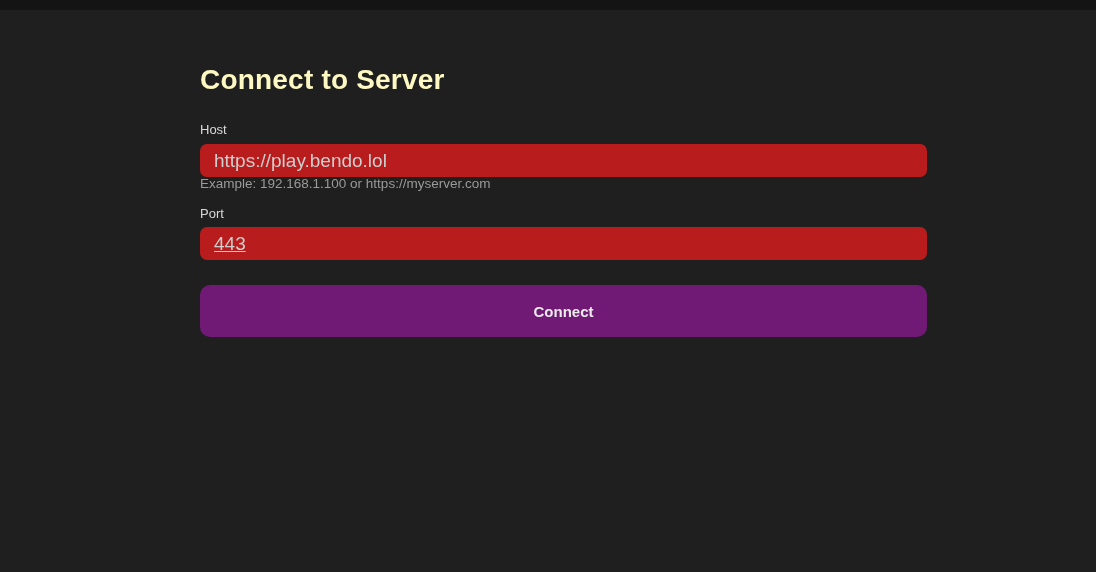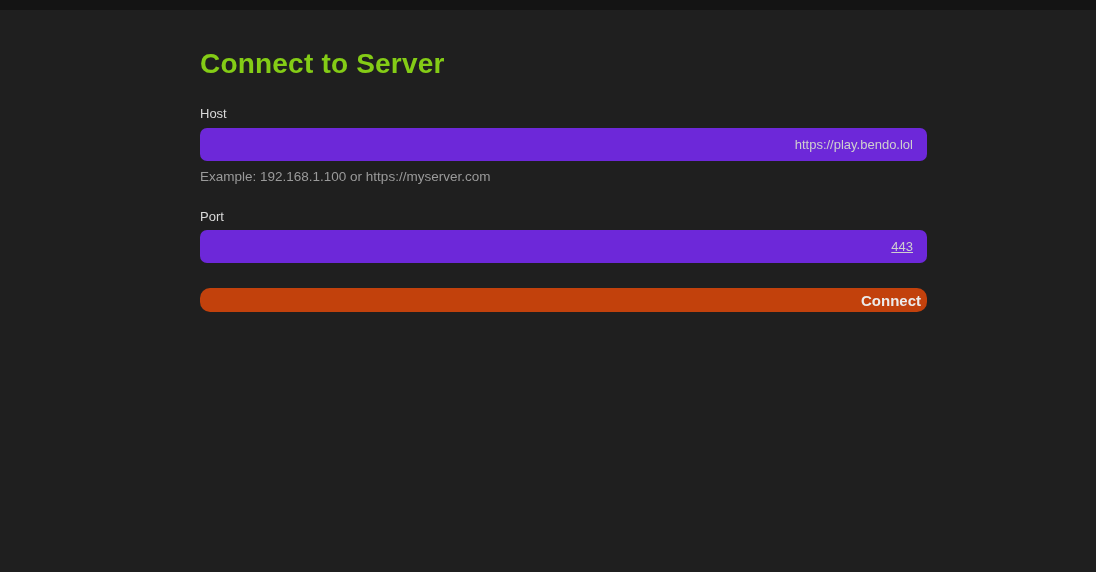--- a/index.html
+++ b/index.html
@@ -22,78 +22,76 @@
     height: 10px;
     background: #141414;
   }
   .content {
     position: absolute;
     left: 200px;
     top: 0;
     width: 727px;
   }
   .page-title {
-    margin: 48px 0 0 0;
+    margin: 64px 0 0 0;
     height: 32px;
     font-size: 28px;
     line-height: 32px;
     font-weight: bold;
-    color: #84cc16;
+    color: #fef9c3;
     letter-spacing: 0.2px;
   }
   .field-label {
     display: block;
     margin-top: 26px;
     font-size: 13px;
     line-height: 16px;
     color: #d9d9d9;
   }
   .field-label.port {
-    margin-top: 25px;
+    margin-top: 15px;
   }
   .text-field {
     display: block;
     box-sizing: border-box;
     margin-top: 6px;
     width: 100%;
     height: 33px;
-    background: #6d28d9;
+    background: #b91c1c;
     border: none;
     border-radius: 7px;
     padding: 0 14px;
     font-family: "Liberation Sans", sans-serif;
-    font-size: 13px;
+    font-size: 19px;
     color: #cfcfcf;
     outline: none;
-    text-align: right;
   }
   .text-field.port {
     margin-top: 5px;
     text-decoration: underline;
   }
   .hint {
-    margin-top: 9px;
     font-size: 13.5px;
     line-height: 14px;
     color: #9a9a9a;
   }
   .btn {
     display: block;
     box-sizing: border-box;
     width: 100%;
-    height: 24px;
-    background: #c2410c;
+    height: 52px;
+    background: #701a75;
     border: none;
     border-radius: 10px;
     font-family: "Liberation Sans", sans-serif;
     font-size: 15px;
     font-weight: bold;
     color: #ebebeb;
     cursor: pointer;
-    text-align: right;
+    text-align: center;
   }
   .btn.connect {
     margin-top: 25px;
   }
   .btn.cancel {
     margin-top: 9px;
   }
 </style>
 </head>
 <body>

